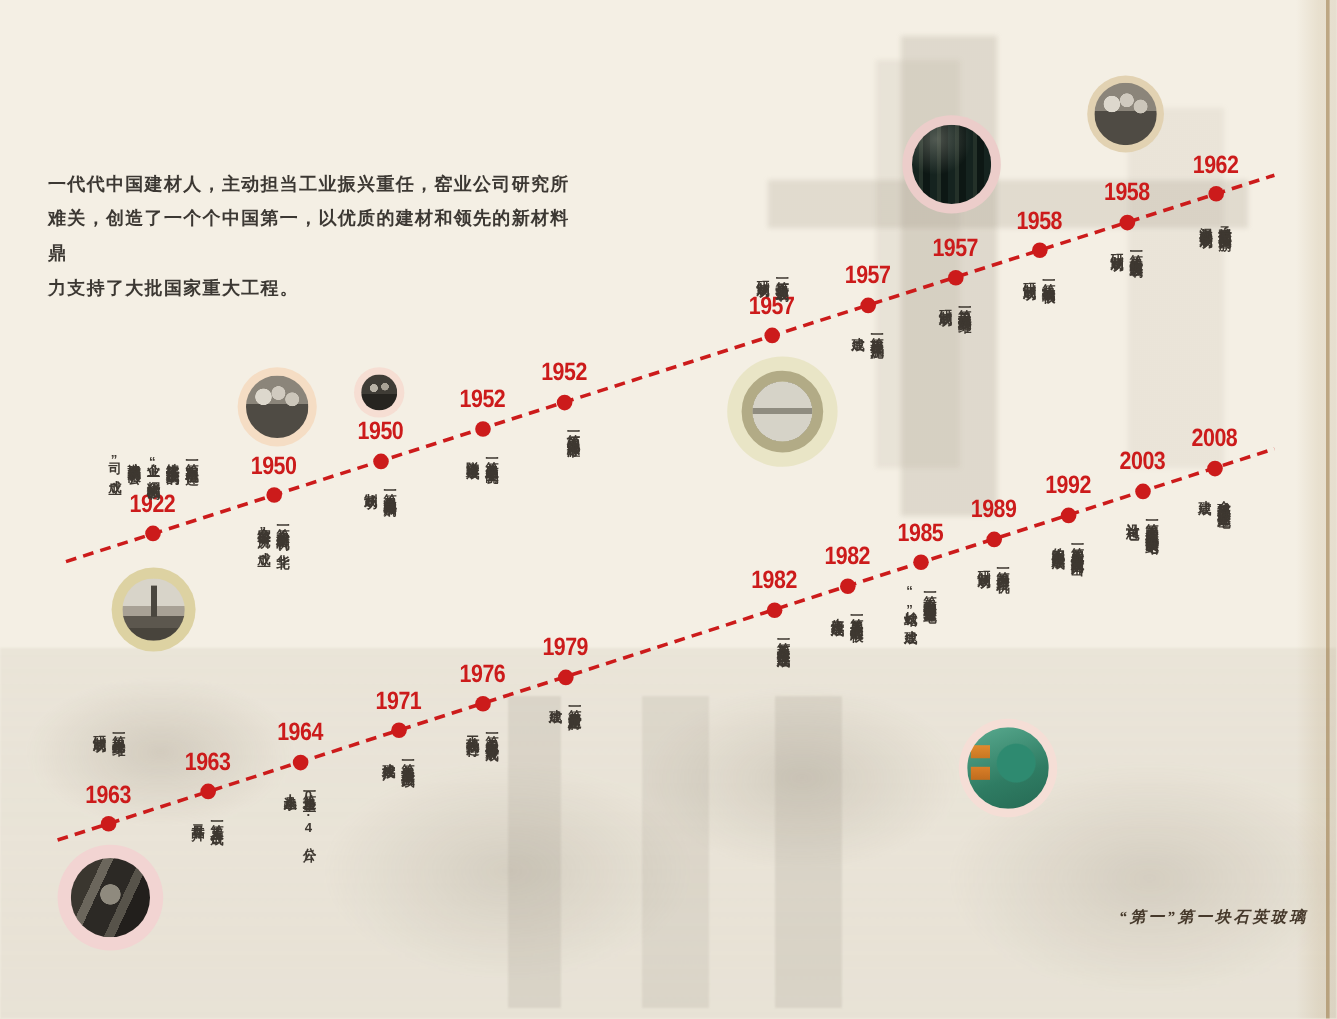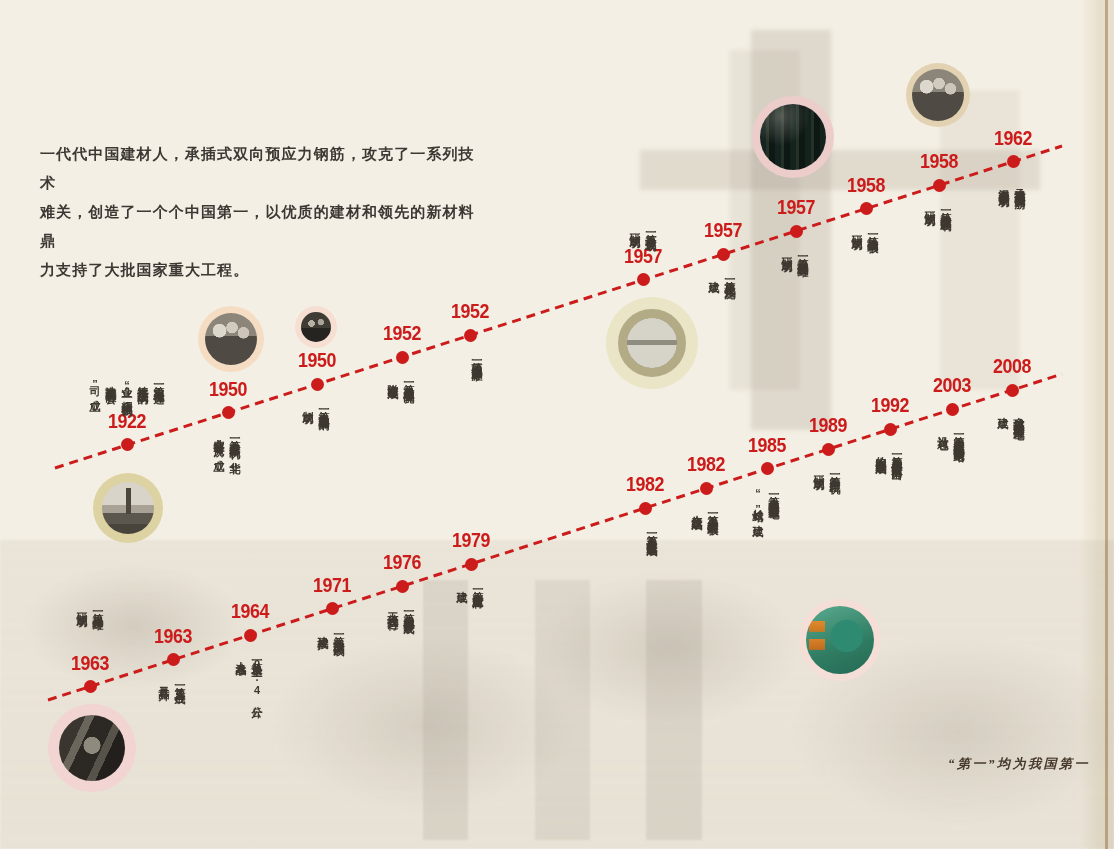--- a/index.html
+++ b/index.html
@@ -149,21 +149,21 @@
         <div class="photo-img k-bw-group" style="height: 52px; width: 52px;"></div>
       </div>
       <div class="photo" style="left: 48px; top: 704px; height: 88px; width: 88px; background: rgb(242, 212, 210);">
         <div class="photo-img k-dark-crystal" style="height: 66px; width: 66px;"></div>
       </div>
       <div class="photo" style="left: 799px; top: 599px; height: 82px; width: 82px; background: rgb(245, 222, 214);">
         <div class="photo-img k-green-machine" style="height: 68px; width: 68px;"></div>
       </div>
     </div>
 
-  <div class="intro">一代代中国建材人，承插式双向预应力钢筋，攻克了一系列技术
+  <div class="intro">一代代中国建材人，主动担当工业振兴重任，窑业公司研究所
 难关，创造了一个个中国第一，以优质的建材和领先的新材料鼎
 力支持了大批国家重大工程。</div>
 
   <div id="events">
       <div class="dot" style="left: 120.5px; top: 438.477px;"></div>
       <div class="year" style="left: 85px; bottom: 420.023px;">1922</div>
       <div class="desc above" style="bottom: 452.023px; right: 987px;">第一家采用机器连
 续生产平板玻璃的
 企业“耀华机械制
 造玻璃股份有限公
@@ -253,14 +253,14 @@
       <div class="dot" style="left: 945.5px; top: 402.865px;"></div>
       <div class="year" style="left: 910px; bottom: 455.635px;">2003</div>
       <div class="desc below" style="top: 427.365px; right: 147px;">第一个国产化水泥纯低温余热发电站
 设计总包</div>
       <div class="dot" style="left: 1005.5px; top: 383.575px;"></div>
       <div class="year" style="left: 970px; bottom: 474.925px;">2008</div>
       <div class="desc below" style="top: 408.075px; right: 87px;">全球规模最大的玻纤生产基地
 建成</div>
     </div>
 
-  <div class="footnote">“第一”均为我国第一</div>
+  <div class="footnote">“第一”第一块石英玻璃</div>
 </div>
 
 </body></html>

